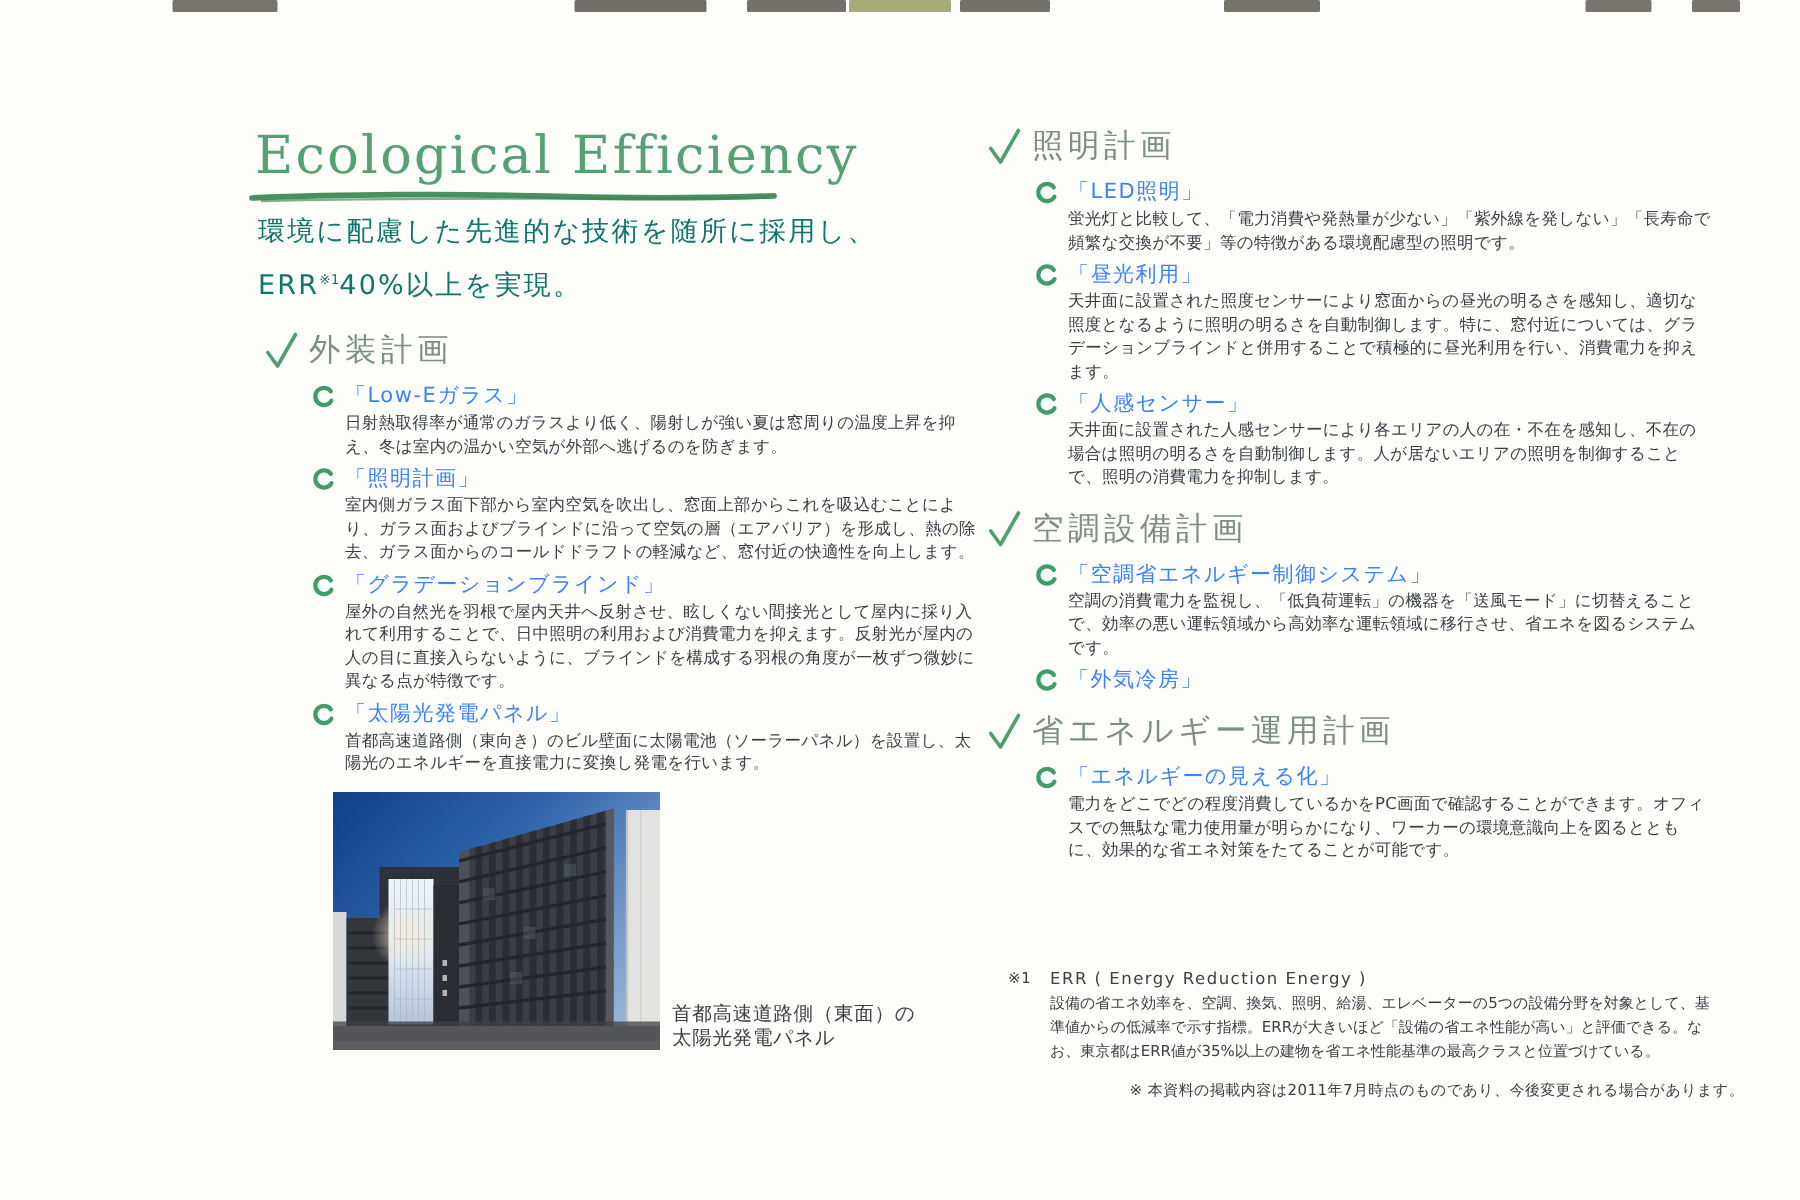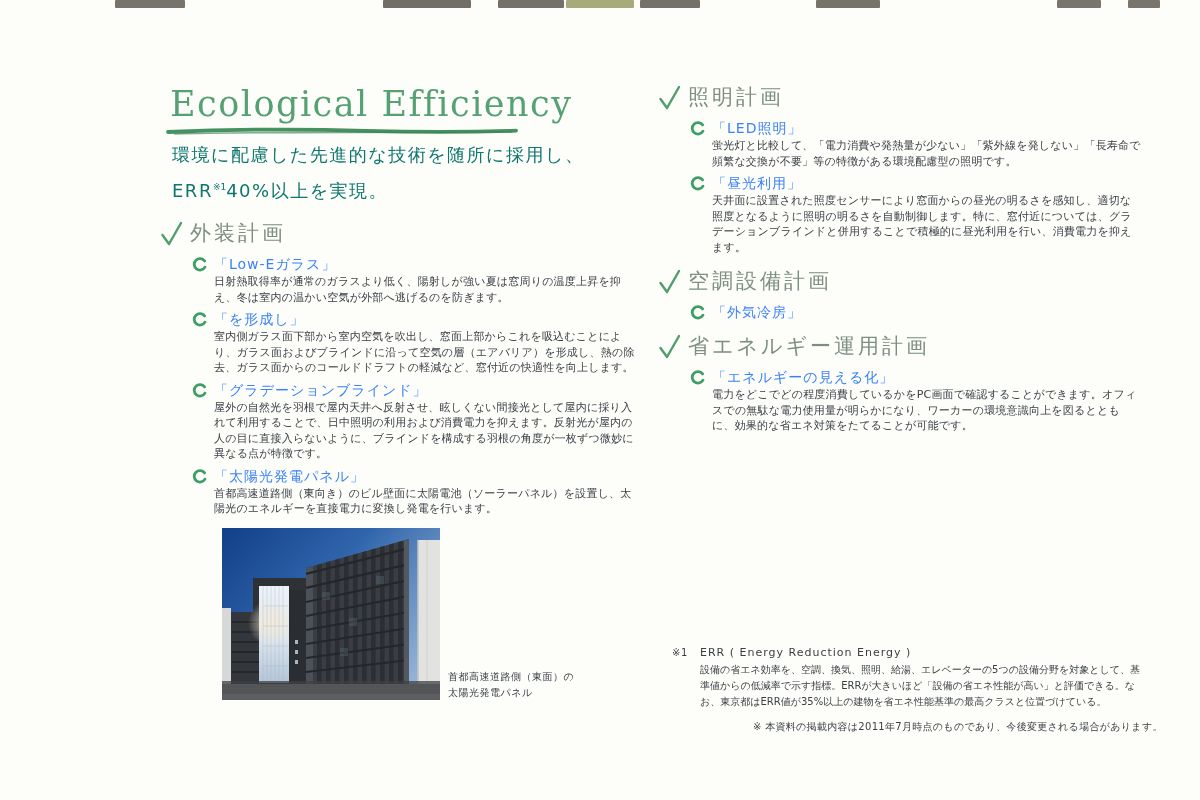--- a/index.html
+++ b/index.html
@@ -30,39 +30,39 @@
     font-family: "DejaVu Serif", serif;
     font-size: 35px; font-weight: 400;
     letter-spacing: 1.5px; color: #55a173;
   }
   .underline { position: absolute; left: 166px; top: 122px; }
   .intro { position: absolute; left: 172px; top: 138px; font-size: 18px; letter-spacing: 1.5px; line-height: 33px; color: #0f766e; }
   .intro sup { font-size: 9px; letter-spacing: 0; vertical-align: super; }
 
   
   .col { position: absolute; }
-  .col-left  { left: 160px; top: 220px; width: 472px; }
+  .col-left  { left: 176px; top: 220px; width: 472px; }
   .col-right { left: 658px; top: 84px;  width: 488px; }
 
   .section { margin-bottom: 13px; }
   .sec-header { display: flex; align-items: flex-start; margin-bottom: 5px; text-align: center; }
   .check { flex: 0 0 auto; margin-right: 7px; margin-top: 1px; }
   .sec-label { font-size: 21px; letter-spacing: 3px; color: #7d8f81; line-height: 26px; }
 
   .item { position: relative; margin-left: 32px; margin-bottom: 6px; padding-left: 22px; }
   .bullet { position: absolute; left: 0; top: 1px; }
   .item-title { font-size: 14px; letter-spacing: 1px; color: #3b82f6; line-height: 16px; margin-bottom: 2px; }
   .item-desc { font-size: 11px; line-height: 15.5px; color: #3b4046; letter-spacing: 0.2px; }
   .col-left  .item-desc { width: 424px; }
   .col-right .item-desc { width: 430px; }
 
   
   .figure { position: absolute; left: 222px; top: 528px; width: 218px; height: 172px; }
   .figure svg { display: block; }
-  .fig-caption { position: absolute; left: 448px; top: 669px; font-size: 10px; line-height: 16px; color: #3b4046; letter-spacing: 0.5px; }
+  .fig-caption { position: absolute; left: 448px; top: 669px; font-size: 13px; line-height: 16px; color: #3b4046; letter-spacing: 0.5px; }
 
   
   .err-note { position: absolute; left: 672px; top: 645px; width: 478px; font-size: 10px; line-height: 16px; color: #3a3f44; }
   .err-head { display: flex; }
   .err-label { flex: 0 0 28px; letter-spacing: 0.5px; }
   .err-title { font-size: 11px; letter-spacing: 1px; }
   .err-desc { margin-left: 28px; width: 448px; margin-top: 1px; }
   .bottom-note { position: absolute; left: 753px; top: 720px; font-size: 10px; letter-spacing: 0.3px; color: #3a3f44; }
 </style>
 </head>
@@ -111,21 +111,21 @@
         </span>
         <div class="item-title">「Low-Eガラス」</div>
         <div class="item-desc">日射熱取得率が通常のガラスより低く、陽射しが強い夏は窓周りの温度上昇を抑え、冬は室内の温かい空気が外部へ逃げるのを防ぎます。</div>
       </div>
       <div class="item">
         <span class="bullet">
           <svg width="15" height="15" viewBox="0 0 16 16">
               <path d="M13.4 4.2 A6.1 6.1 0 1 0 13.8 10.8" fill="none" stroke="#3f9e68" stroke-width="3" stroke-linecap="round"></path>
             </svg>
         </span>
-        <div class="item-title">「を形成し」</div>
+        <div class="item-title">「照明計画」</div>
         <div class="item-desc">室内側ガラス面下部から室内空気を吹出し、窓面上部からこれを吸込むことにより、ガラス面およびブラインドに沿って空気の層（エアバリア）を形成し、熱の除去、ガラス面からのコールドドラフトの軽減など、窓付近の快適性を向上します。</div>
       </div>
       <div class="item">
         <span class="bullet">
           <svg width="15" height="15" viewBox="0 0 16 16">
               <path d="M13.4 4.2 A6.1 6.1 0 1 0 13.8 10.8" fill="none" stroke="#3f9e68" stroke-width="3" stroke-linecap="round"></path>
             </svg>
         </span>
         <div class="item-title">「グラデーションブラインド」</div>
         <div class="item-desc">屋外の自然光を羽根で屋内天井へ反射させ、眩しくない間接光として屋内に採り入れて利用することで、日中照明の利用および消費電力を抑えます。反射光が屋内の人の目に直接入らないように、ブラインドを構成する羽根の角度が一枚ずつ微妙に異なる点が特徴です。</div>
@@ -268,37 +268,55 @@
       </div>
       <div class="item">
         <span class="bullet">
           <svg width="15" height="15" viewBox="0 0 16 16">
               <path d="M13.4 4.2 A6.1 6.1 0 1 0 13.8 10.8" fill="none" stroke="#3f9e68" stroke-width="3" stroke-linecap="round"></path>
             </svg>
         </span>
         <div class="item-title">「昼光利用」</div>
         <div class="item-desc">天井面に設置された照度センサーにより窓面からの昼光の明るさを感知し、適切な照度となるように照明の明るさを自動制御します。特に、窓付近については、グラデーションブラインドと併用することで積極的に昼光利用を行い、消費電力を抑えます。</div>
       </div>
+      <div class="item">
+        <span class="bullet">
+          <svg width="15" height="15" viewBox="0 0 16 16">
+              <path d="M13.4 4.2 A6.1 6.1 0 1 0 13.8 10.8" fill="none" stroke="#3f9e68" stroke-width="3" stroke-linecap="round"></path>
+            </svg>
+        </span>
+        <div class="item-title">「人感センサー」</div>
+        <div class="item-desc">天井面に設置された人感センサーにより各エリアの人の在・不在を感知し、不在の場合は照明の明るさを自動制御します。人が居ないエリアの照明を制御することで、照明の消費電力を抑制します。</div>
+      </div>
     </div>
 
     <div class="section">
       <div class="sec-header">
         <span class="check">
           <svg width="23" height="26" viewBox="0 0 23 26">
               <path d="M2.5 14 L9 23 L21 2" fill="none" stroke="#4f9e6c" stroke-width="2.4" stroke-linecap="round" stroke-linejoin="round"></path>
             </svg>
         </span>
         <span class="sec-label">空調設備計画</span>
       </div>
       <div class="item">
         <span class="bullet">
           <svg width="15" height="15" viewBox="0 0 16 16">
               <path d="M13.4 4.2 A6.1 6.1 0 1 0 13.8 10.8" fill="none" stroke="#3f9e68" stroke-width="3" stroke-linecap="round"></path>
             </svg>
         </span>
+        <div class="item-title">「空調省エネルギー制御システム」</div>
+        <div class="item-desc">空調の消費電力を監視し、「低負荷運転」の機器を「送風モード」に切替えることで、効率の悪い運転領域から高効率な運転領域に移行させ、省エネを図るシステムです。</div>
+      </div>
+      <div class="item">
+        <span class="bullet">
+          <svg width="15" height="15" viewBox="0 0 16 16">
+              <path d="M13.4 4.2 A6.1 6.1 0 1 0 13.8 10.8" fill="none" stroke="#3f9e68" stroke-width="3" stroke-linecap="round"></path>
+            </svg>
+        </span>
         <div class="item-title">「外気冷房」</div>
       </div>
     </div>
 
     <div class="section">
       <div class="sec-header">
         <span class="check">
           <svg width="23" height="26" viewBox="0 0 23 26">
               <path d="M2.5 14 L9 23 L21 2" fill="none" stroke="#4f9e6c" stroke-width="2.4" stroke-linecap="round" stroke-linejoin="round"></path>
             </svg>

